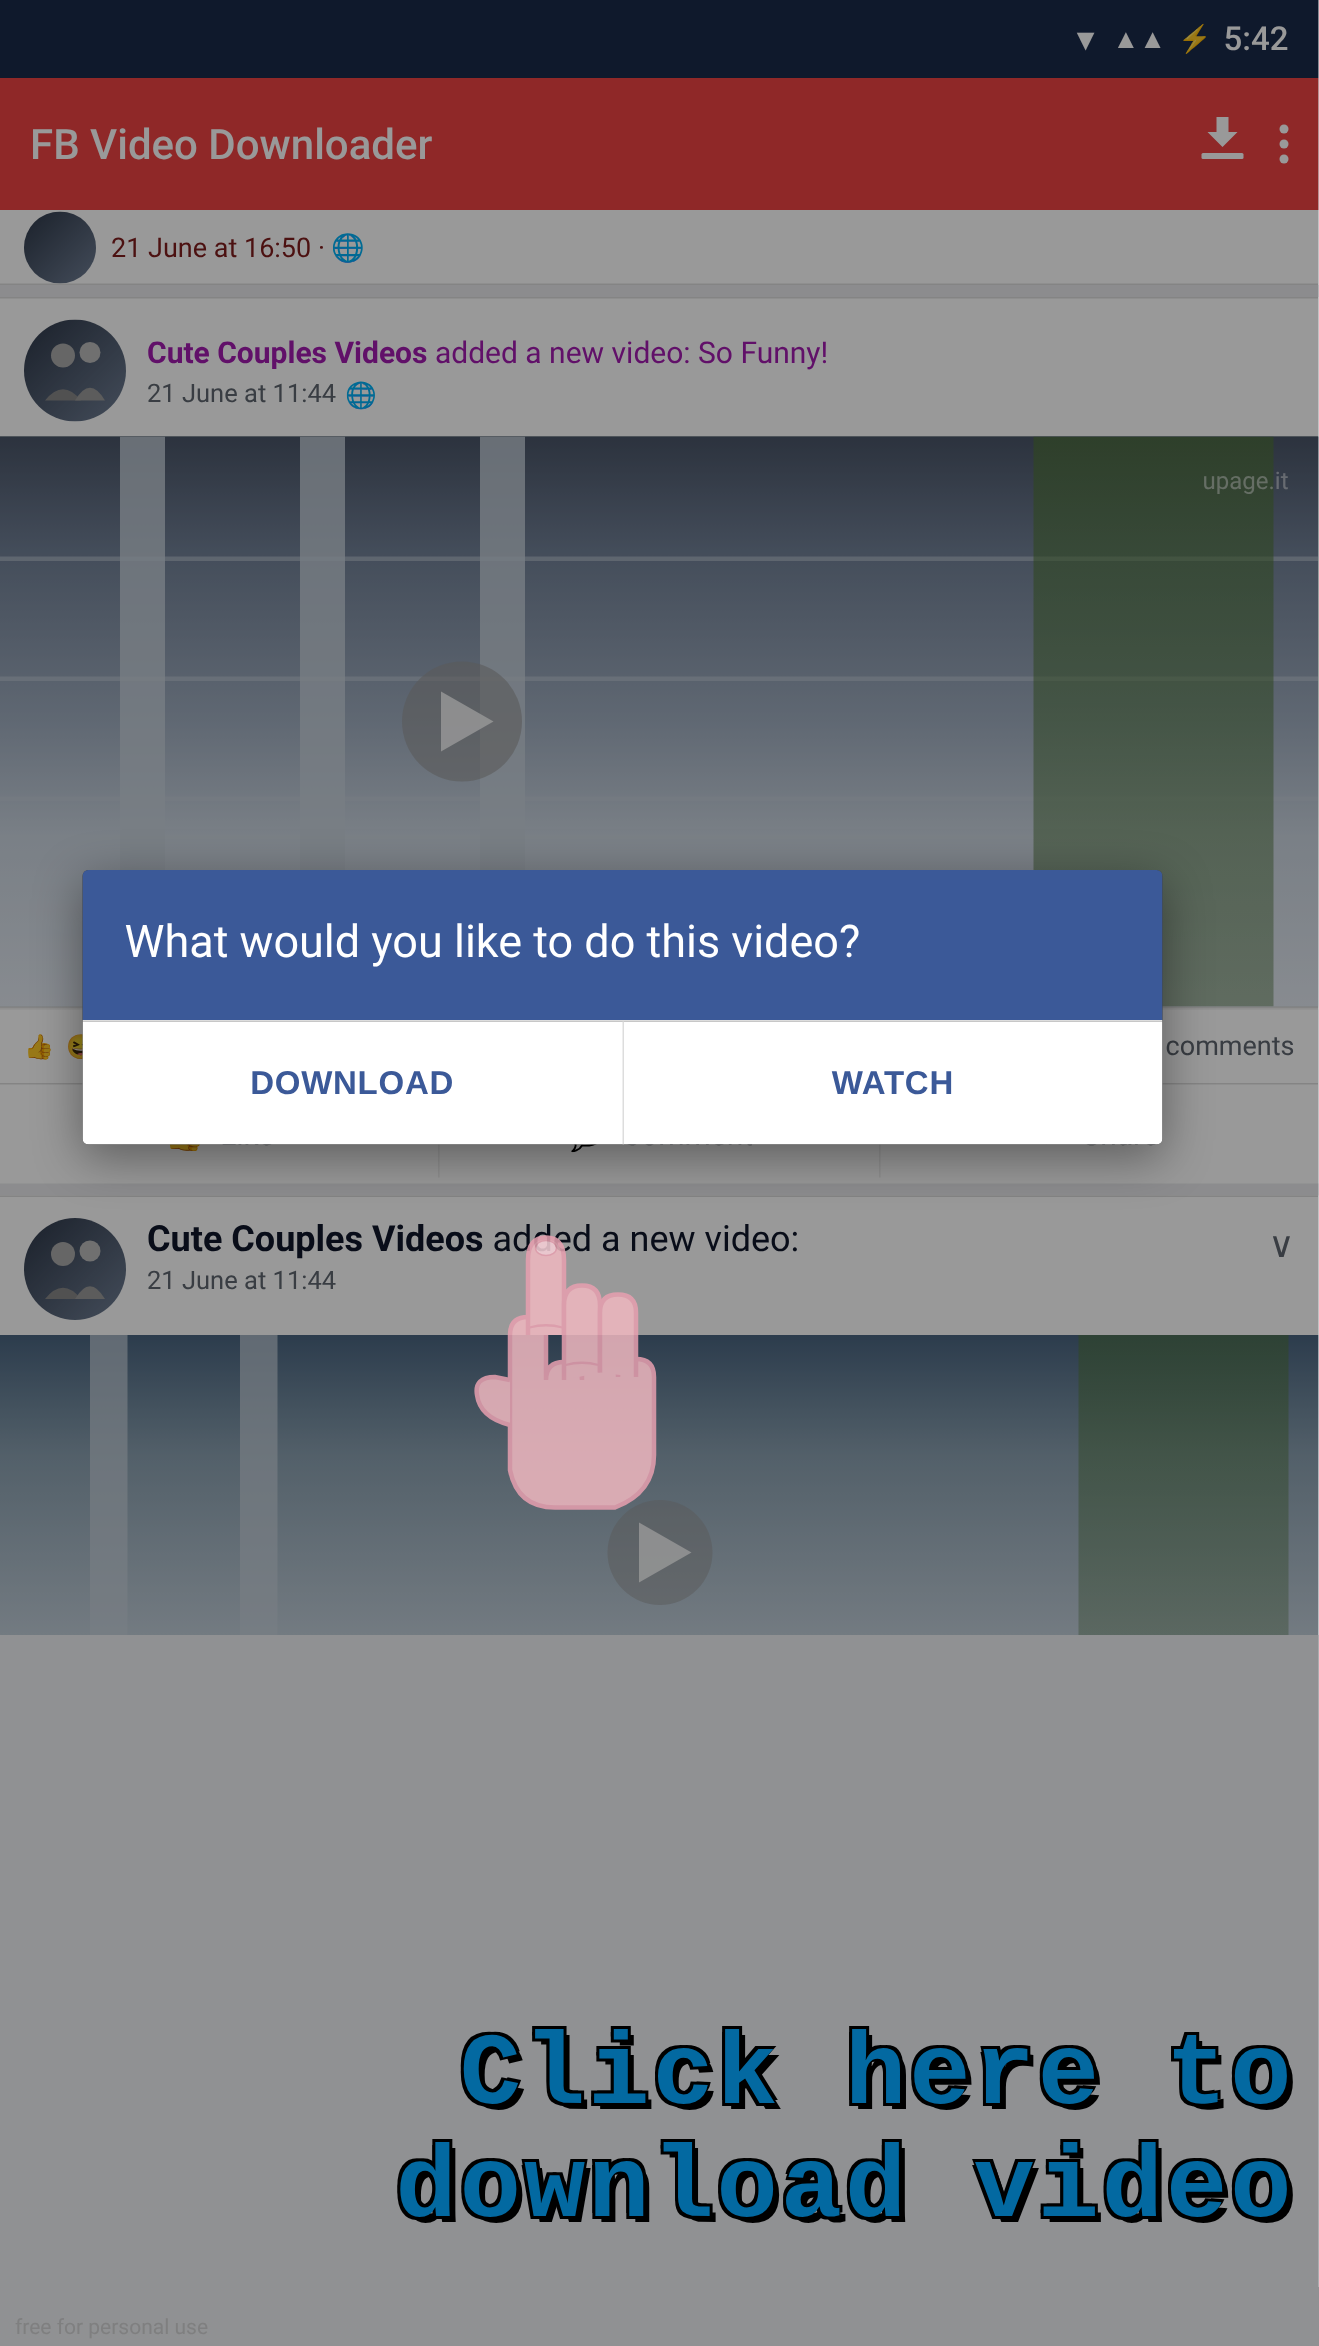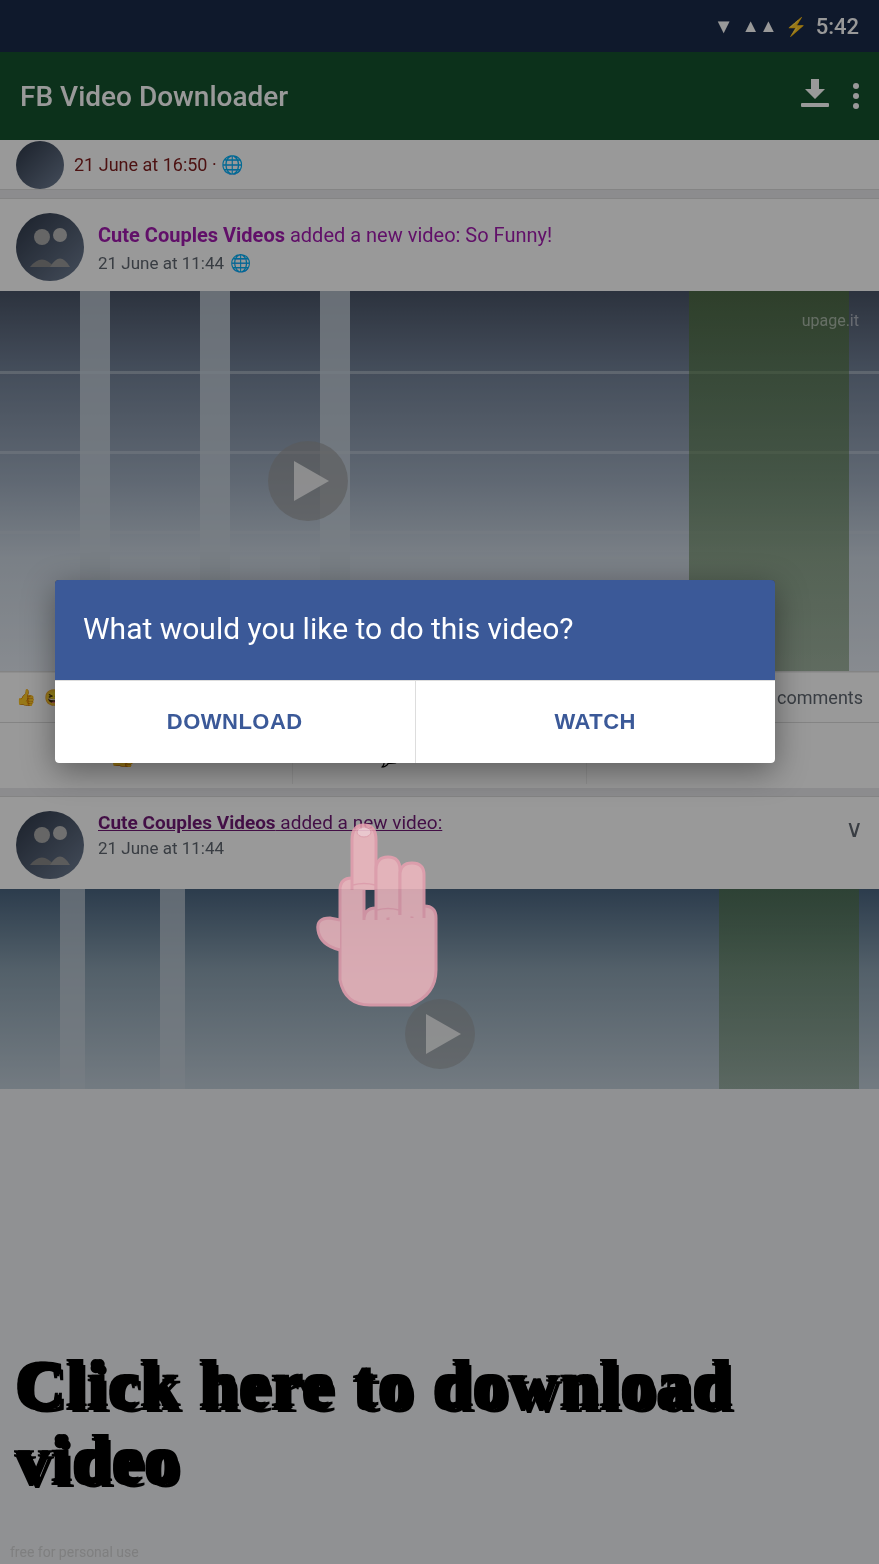--- a/index.html
+++ b/index.html
@@ -34,21 +34,21 @@
     .status-time {
       color: white;
       font-size: 22px;
       font-weight: 500;
     }
 
     
     .app-header {
       width: 100%;
       height: 88px;
-      background: #14532d;
+      background: #ef4444;
       display: flex;
       align-items: center;
       padding: 0 20px;
       justify-content: space-between;
     }
 
     .app-title {
       color: white;
       font-size: 28px;
       font-weight: 500;
@@ -343,23 +343,22 @@
 
     .chevron-icon {
       position: absolute;
       right: 16px;
       top: 18px;
       color: #606770;
       font-size: 24px;
     }
 
     .post-author-bottom {
-      font-size: 19px;
-      color: #701a75;
-      text-decoration: underline;
+      font-size: 24px;
+      color: #0f172a;
     }
 
     .post-date-bottom {
       color: #606770;
       font-size: 17px;
       margin-top: 4px;
     }
 
     
     .video-thumbnail-bottom {
@@ -383,27 +382,28 @@
       width: 70px;
       height: 70px;
       border-radius: 50%;
       background: rgba(150,150,150,0.5);
       display: flex;
       align-items: center;
       justify-content: center;
     }
 
     .click-here-text {
-      color: #000000;
+      color: #0369a1;
       font-size: 68px;
       font-weight: 900;
-      font-family: Liberation Serif, serif;
+      font-family: Liberation Mono, monospace;
       text-shadow: 4px 4px 0px #000, -2px -2px 0px #000, 2px -2px 0px #000, -2px 2px 0px #000;
       letter-spacing: 2px;
       line-height: 1.1;
+      text-align: right;
     }
 
     
     .watermark-bottom {
       position: absolute;
       bottom: 4px;
       left: 10px;
       color: rgba(200,200,200,0.7);
       font-size: 14px;
       z-index: 5;

